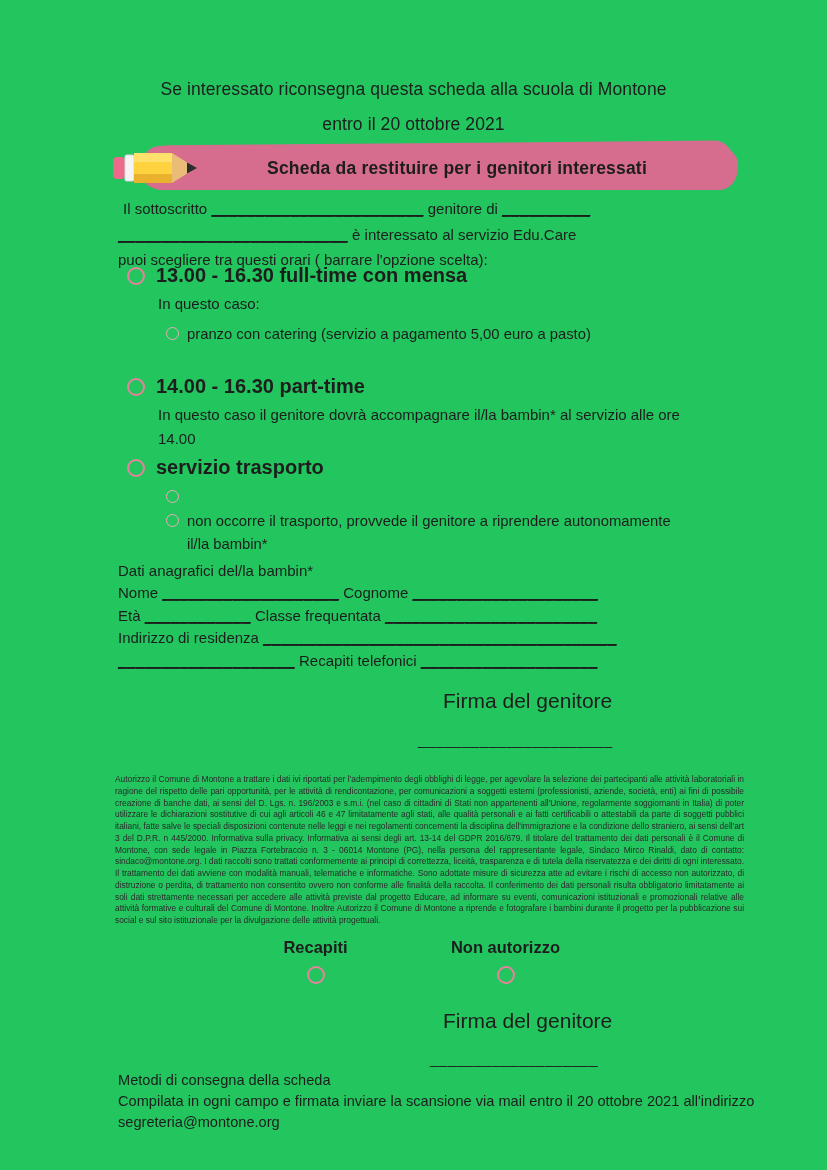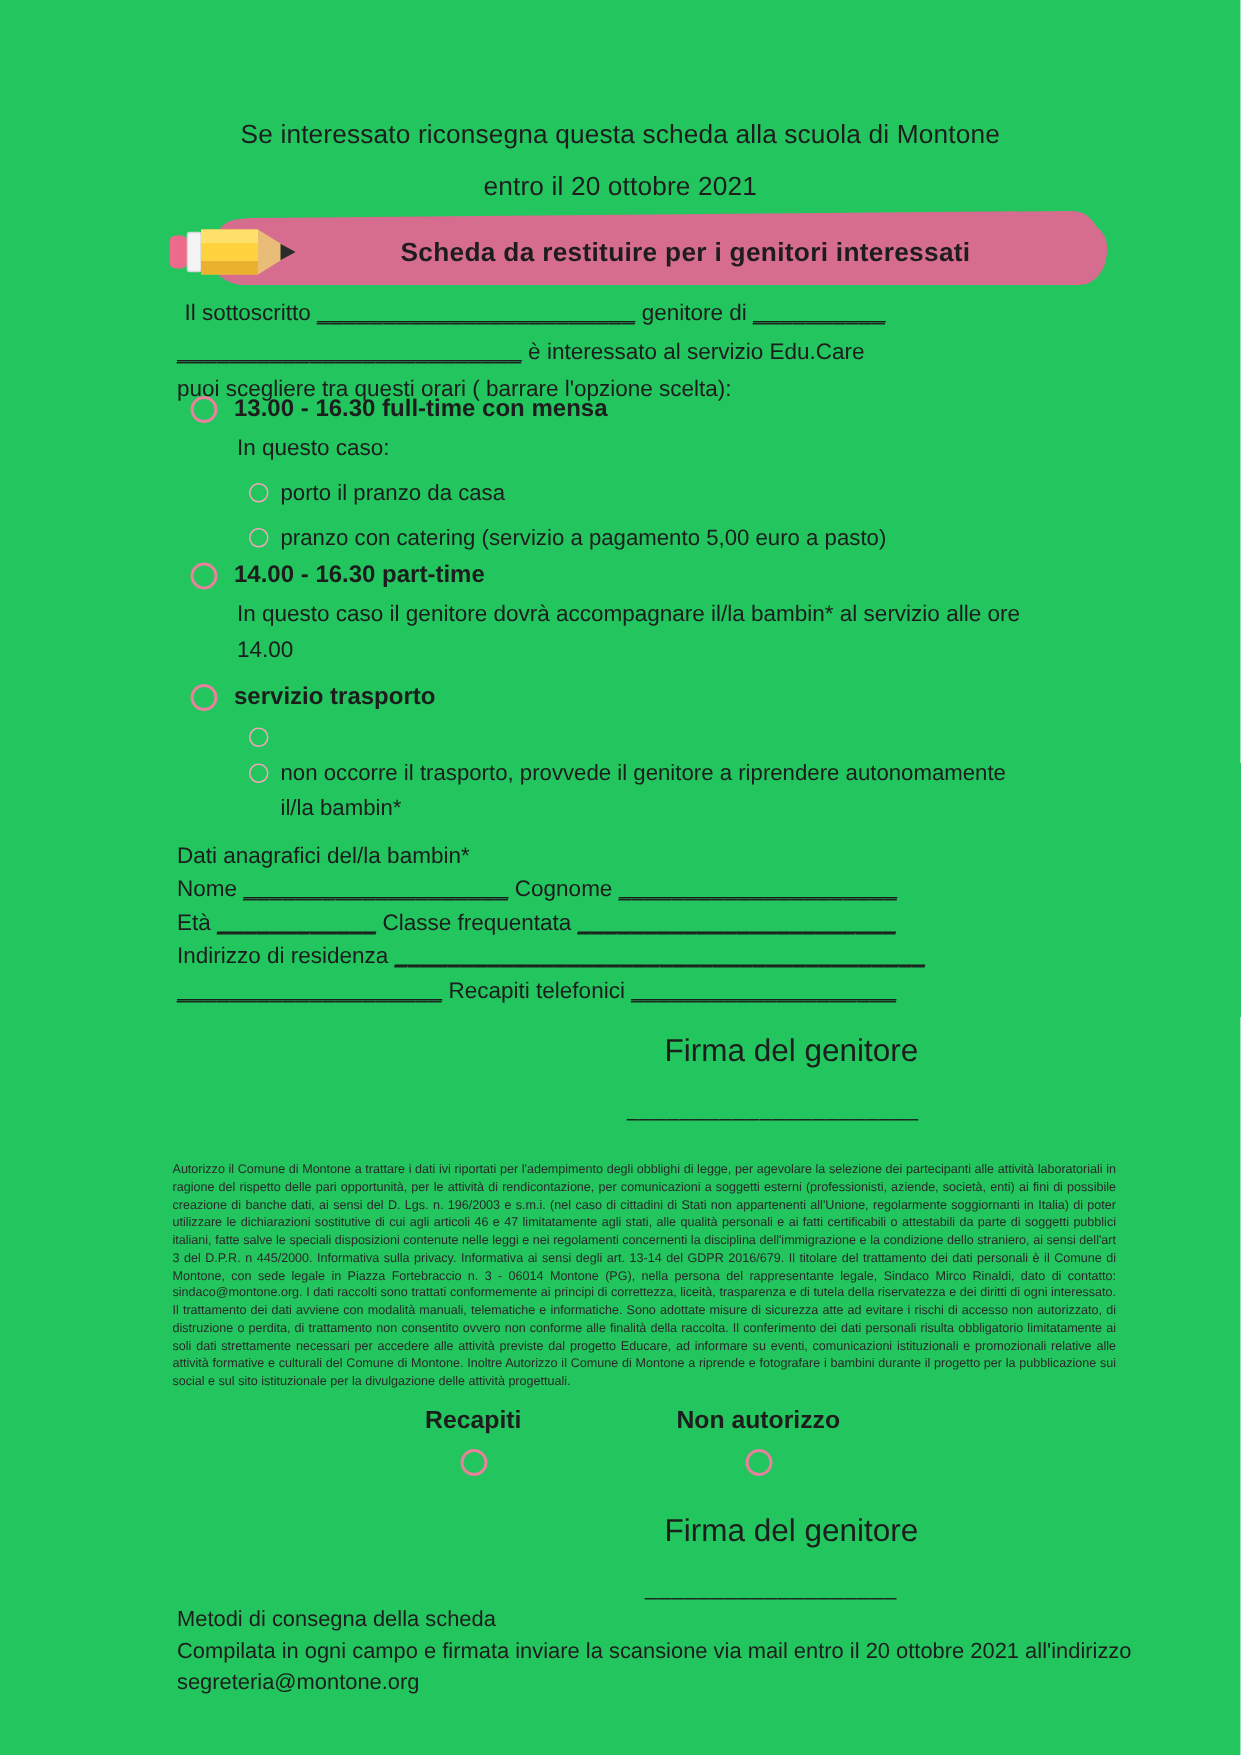--- a/index.html
+++ b/index.html
@@ -37,21 +37,21 @@
 
   
   .bodytxt { font-size:15px; line-height:25.5px; }
   .blank { letter-spacing:.5px; white-space:nowrap;text-decoration:underline; }
   .intro { top:196px; left:118px; width:640px; }
   .intro .indent { padding-left:5px; }
 
   
   .optgroup { left:127px; width:620px; }
   .opt-main { display:flex; align-items:center; gap:11px; }
-  .opt-label { font-weight:700; font-size:16px; }
+  .opt-label { font-weight:700; font-size:20px; }
   .radio { display:inline-block; border-radius:50%; background:transparent; flex:0 0 auto; }
   .radio.big { width:18px; height:18px; border:2px solid var(--radio-big,#e8819c); }
   .radio.small { width:13px; height:13px; border:1.6px solid var(--radio-small,#f2a6b9); }
   .opt-note { margin-left:31px; margin-top:5px; font-size:15px; line-height:24px; max-width:555px; }
   .subopt { display:flex; align-items:flex-start; gap:8px; margin-left:39px; margin-top:7px;
     font-size:14.8px; line-height:22.5px; max-width:520px; }
   .subopt .radio.small { margin-top:4px; }
 
   
   .anag { top:560px; left:118px; width:620px; font-size:15px; line-height:22.4px; }
@@ -109,24 +109,20 @@
     </div>
     <div>puoi scegliere tra questi orari ( barrare l'opzione scelta):</div>
   </div>
 
   <div class="abs optgroup" style="top:264px">
     <div class="opt-main">
       <span class="radio big"></span>
       <span class="opt-label">13.00 - 16.30 full-time con mensa</span>
     </div>
     <div class="opt-note">In questo caso:</div>
-    <div class="subopt">
-      <span class="radio small"></span>
-      <span>porto il pranzo da casa</span>
-    </div>
     <div class="subopt">
       <span class="radio small"></span>
       <span>pranzo con catering (servizio a pagamento 5,00 euro a pasto)</span>
     </div>
   </div>
 
   <div class="abs optgroup" style="top:375px">
     <div class="opt-main">
       <span class="radio big"></span>
       <span class="opt-label">14.00 - 16.30 part-time</span>

